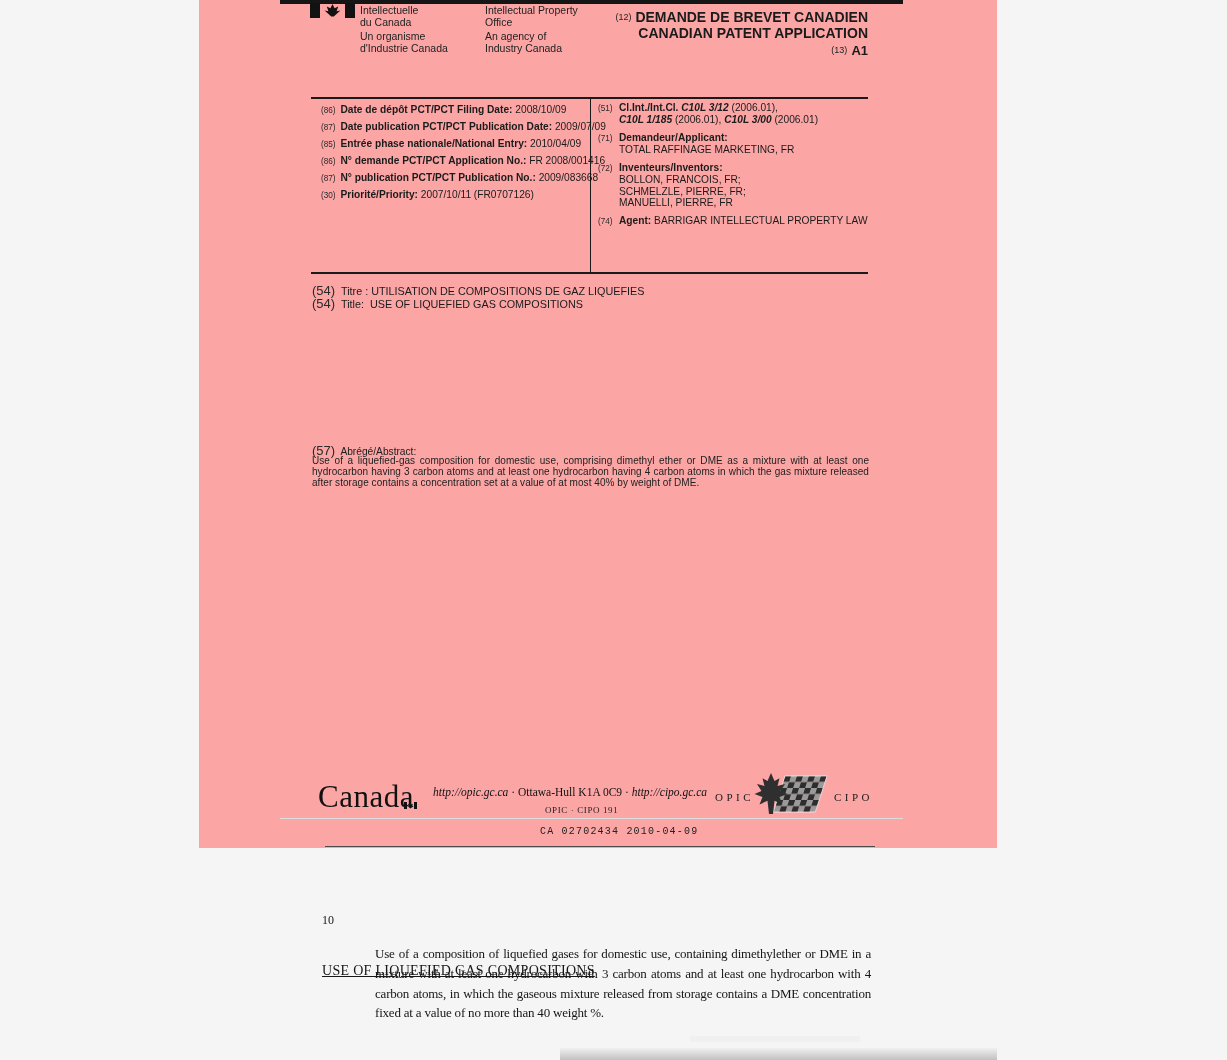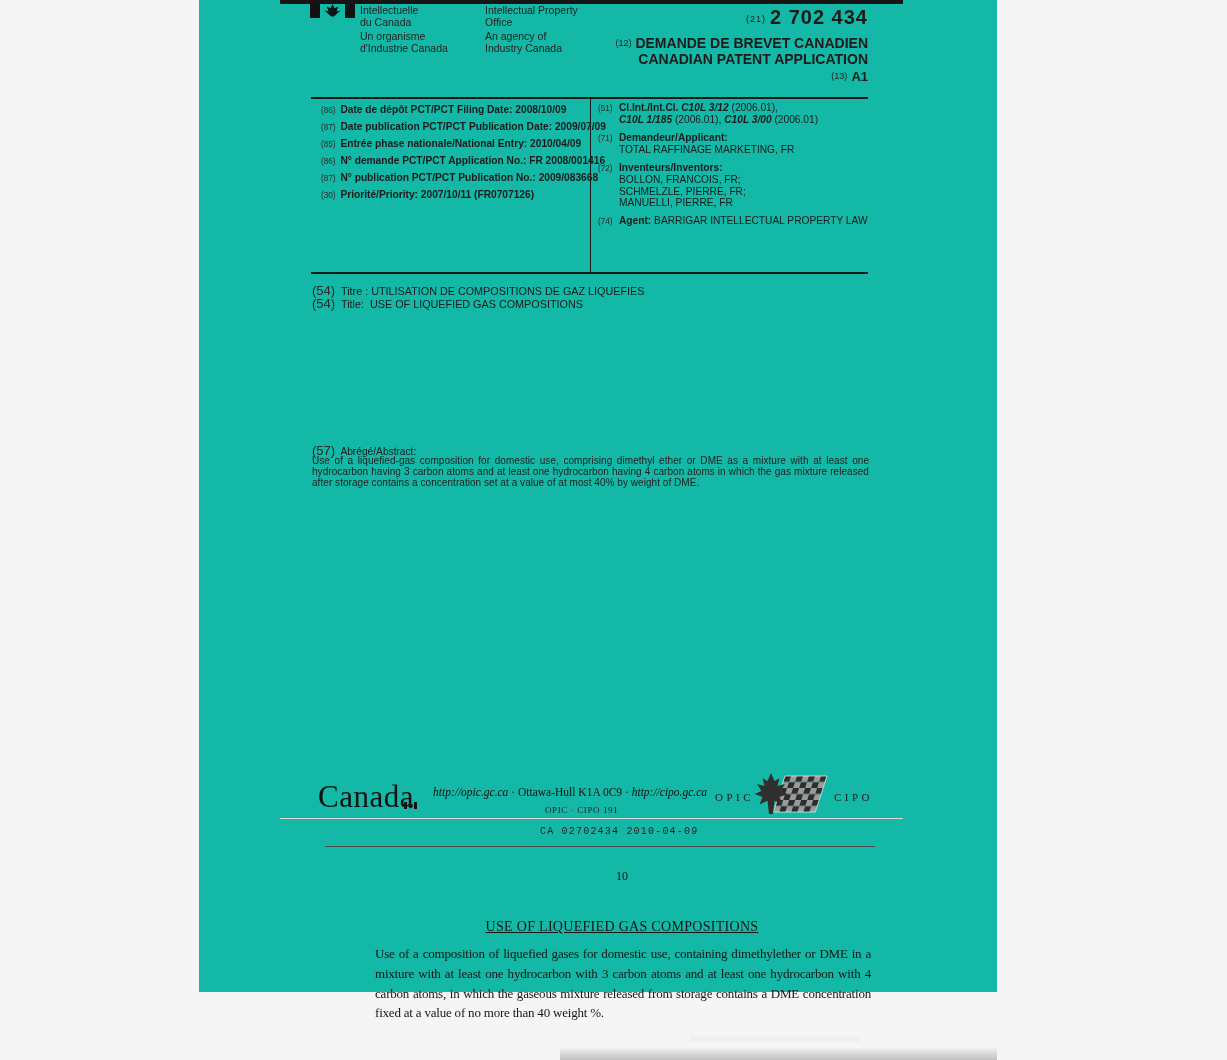--- a/index.html
+++ b/index.html
@@ -6,22 +6,22 @@
   html,body { width:1227px; height:1060px; }
   body {
     background:#f5f5f6;
     font-family:"Liberation Sans", sans-serif;
     color:#1b1b1b;
     position:relative;
     overflow:hidden;
   }
   .canvas { position:absolute; left:0; top:0; width:1227px; height:1060px; }
   .page {
-    position:absolute; left:199px; top:0; width:798px; height:992px;
-    background:#14b8a6;
+    position:absolute; left:199px; top:0; width:798px; height:848px;
+    background:#fca5a5;
   }
   .abs { position:absolute; }
 
   
   .top-rule { left:81px; top:0; width:623px; height:4px; background:#151515; }
   .flag { left:111px; top:3px; }
   .mast-col { font-size:10.5px; line-height:11.5px; letter-spacing:0; color:#222; }
   .mc1  { left:161px; top:5px; }
   .mc1b { left:161px; top:31px; }
   .mc2  { left:286px; top:5px; }
@@ -35,21 +35,21 @@
 
   
   .tbl-top    { left:112px; top:97px;  width:557px; height:2px; background:#1a1a1a; }
   .tbl-bottom { left:112px; top:272px; width:557px; height:2px; background:#1a1a1a; }
   .tbl-vert   { left:391px; top:97px;  width:1px;  height:177px; background:#1a1a1a; }
 
   .biblio-left { left:114px; top:102px; width:272px; font-size:10.2px; }
   .brow { line-height:16px; white-space:nowrap; }
   .bcode { font-size:8.2px; color:#2a2a2a; margin-right:2px;padding-left:8px; }
   .blabel { font-weight:700; }
-  .bval { font-weight:700;text-align:right; }
+  .bval { font-weight:400;text-align:right; }
 
   .biblio-right { left:399px; top:102px; width:270px; font-size:10.2px; }
   .rblock { position:relative; padding-left:21px; line-height:11.6px; margin-bottom:7px; }
   .rcode { position:absolute; left:0; top:1px; font-size:8.2px; color:#2a2a2a; }
   .rlabel { font-weight:700; }
   .ipc-cls { font-weight:700; font-style:italic; }
   .ipc-ed { font-weight:400; }
 
   
   .titles { left:113px; top:285px; font-size:10.8px; line-height:11.6px; white-space:nowrap; }
@@ -78,22 +78,22 @@
   .lg-opic { left:0; }
   .lg-cipo { left:119px; }
   .lg-art { position:absolute; left:36px; top:0; }
 
   .faint-rule { left:81px; top:818px; width:623px; height:1px; background:#dcdcdc; }
   .stamp { left:341px; top:826px; font-family:"Liberation Mono","DejaVu Sans Mono",monospace;
            font-size:10px; letter-spacing:1.2px; color:#232323; white-space:nowrap; }
   .mid-rule { left:126px; top:846px; width:550px; height:1px; background:#4c4c4c; }
 
   
-  .serif-center { left:123px; width:600px; text-align:center;
-                  font-family:"Liberation Serif", serif; color:#161616; }
+  .serif-center { left:123px; width:600px; text-align:left;
+                  font-family:"Liberation Serif", serif; color:#161616;margin-top:44px; }
   .pg-no { top:869px; font-size:12px; }
   .h1 { top:892px; font-size:14px; letter-spacing:0.8px; text-decoration:underline; }
   .h2 { top:919px; font-size:14px; letter-spacing:0.3px; text-decoration:underline; }
   .body-par {
     left:176px; top:944px; width:496px;
     font-family:"Liberation Serif", serif; font-size:13px; line-height:19.8px;
     text-align:justify; color:#161616; letter-spacing:-0.2px;
   }
 
   
@@ -128,23 +128,20 @@
     <div class="abs mast-col mc2">
       <div>Intellectual Property</div>
       <div>Office</div>
     </div>
     <div class="abs mast-col mc2b">
       <div>An agency of</div>
       <div>Industry Canada</div>
     </div>
 
     <div class="abs head-right">
-      <div class="pub-no">
-        <span class="code-sm">(21)</span><span>2 702 434</span>
-      </div>
       <div class="type-line" style="margin-top:5px;">
         <span class="code-sm">(12)</span><span>DEMANDE DE BREVET CANADIEN</span>
       </div>
       <div class="type-line">
         <span>CANADIAN PATENT APPLICATION</span>
       </div>
       <div class="kind-line">
         <span class="code-sm">(13)</span><span>A1</span>
       </div>
     </div>

